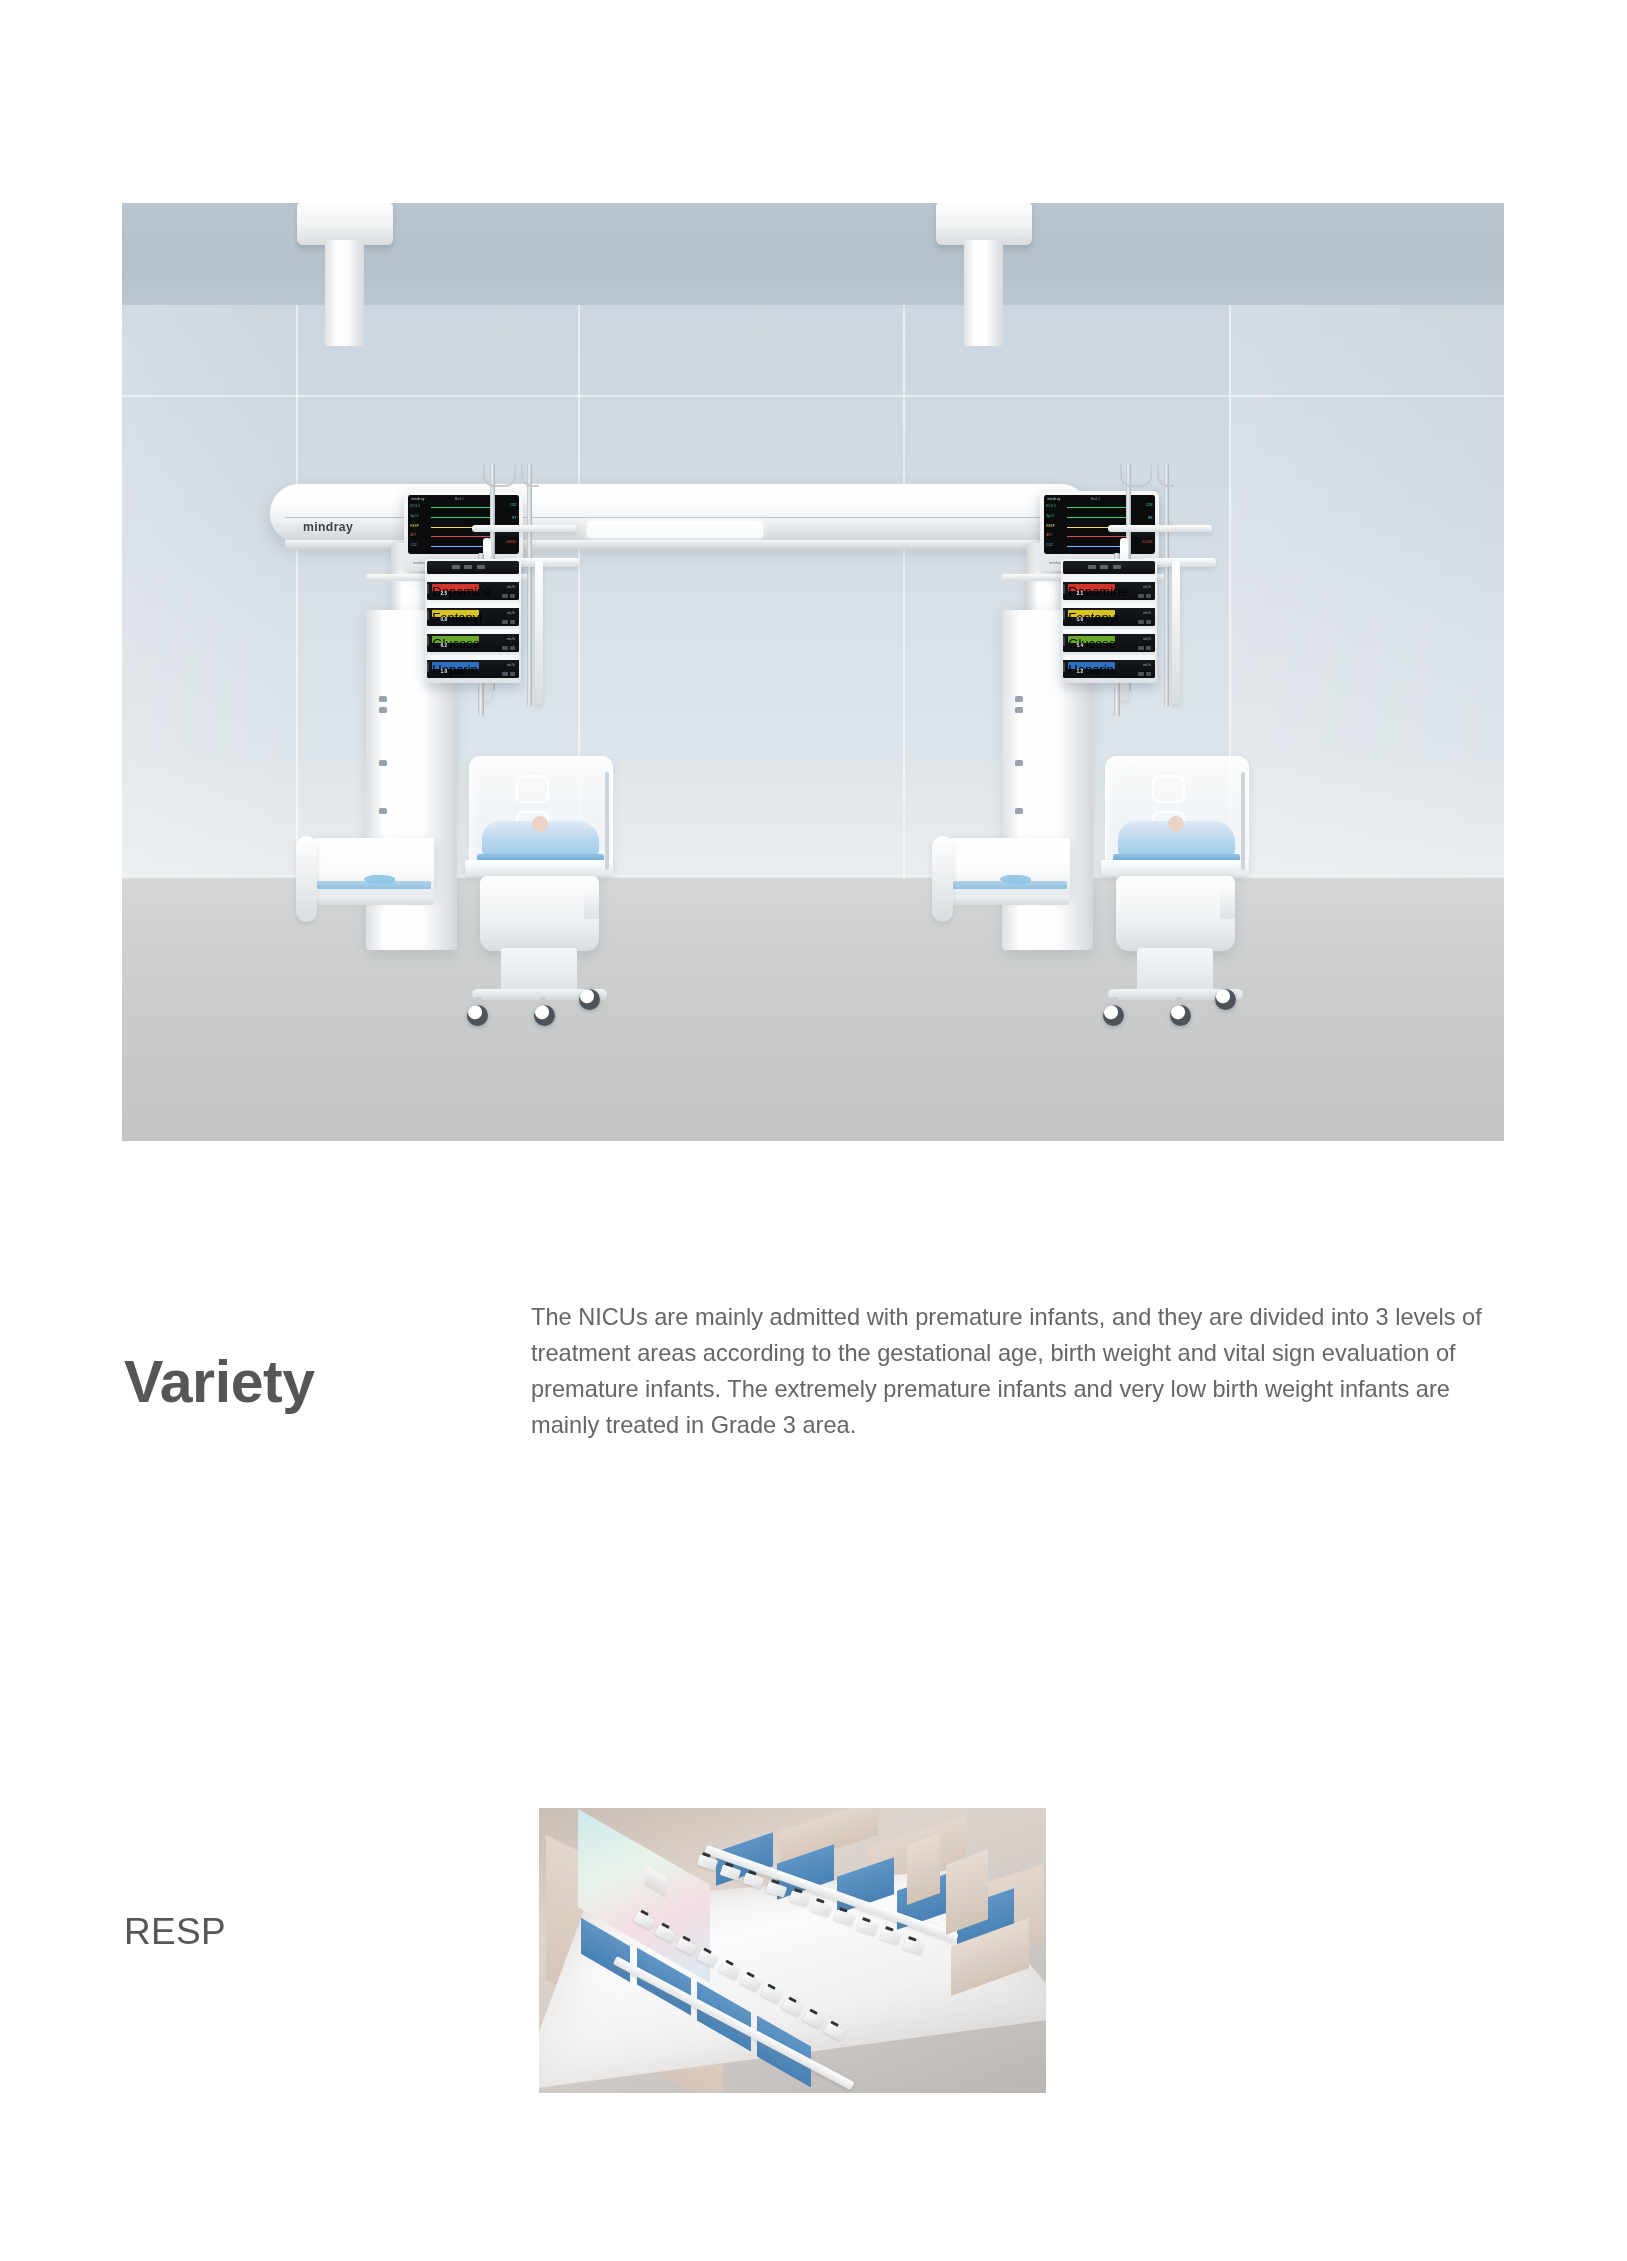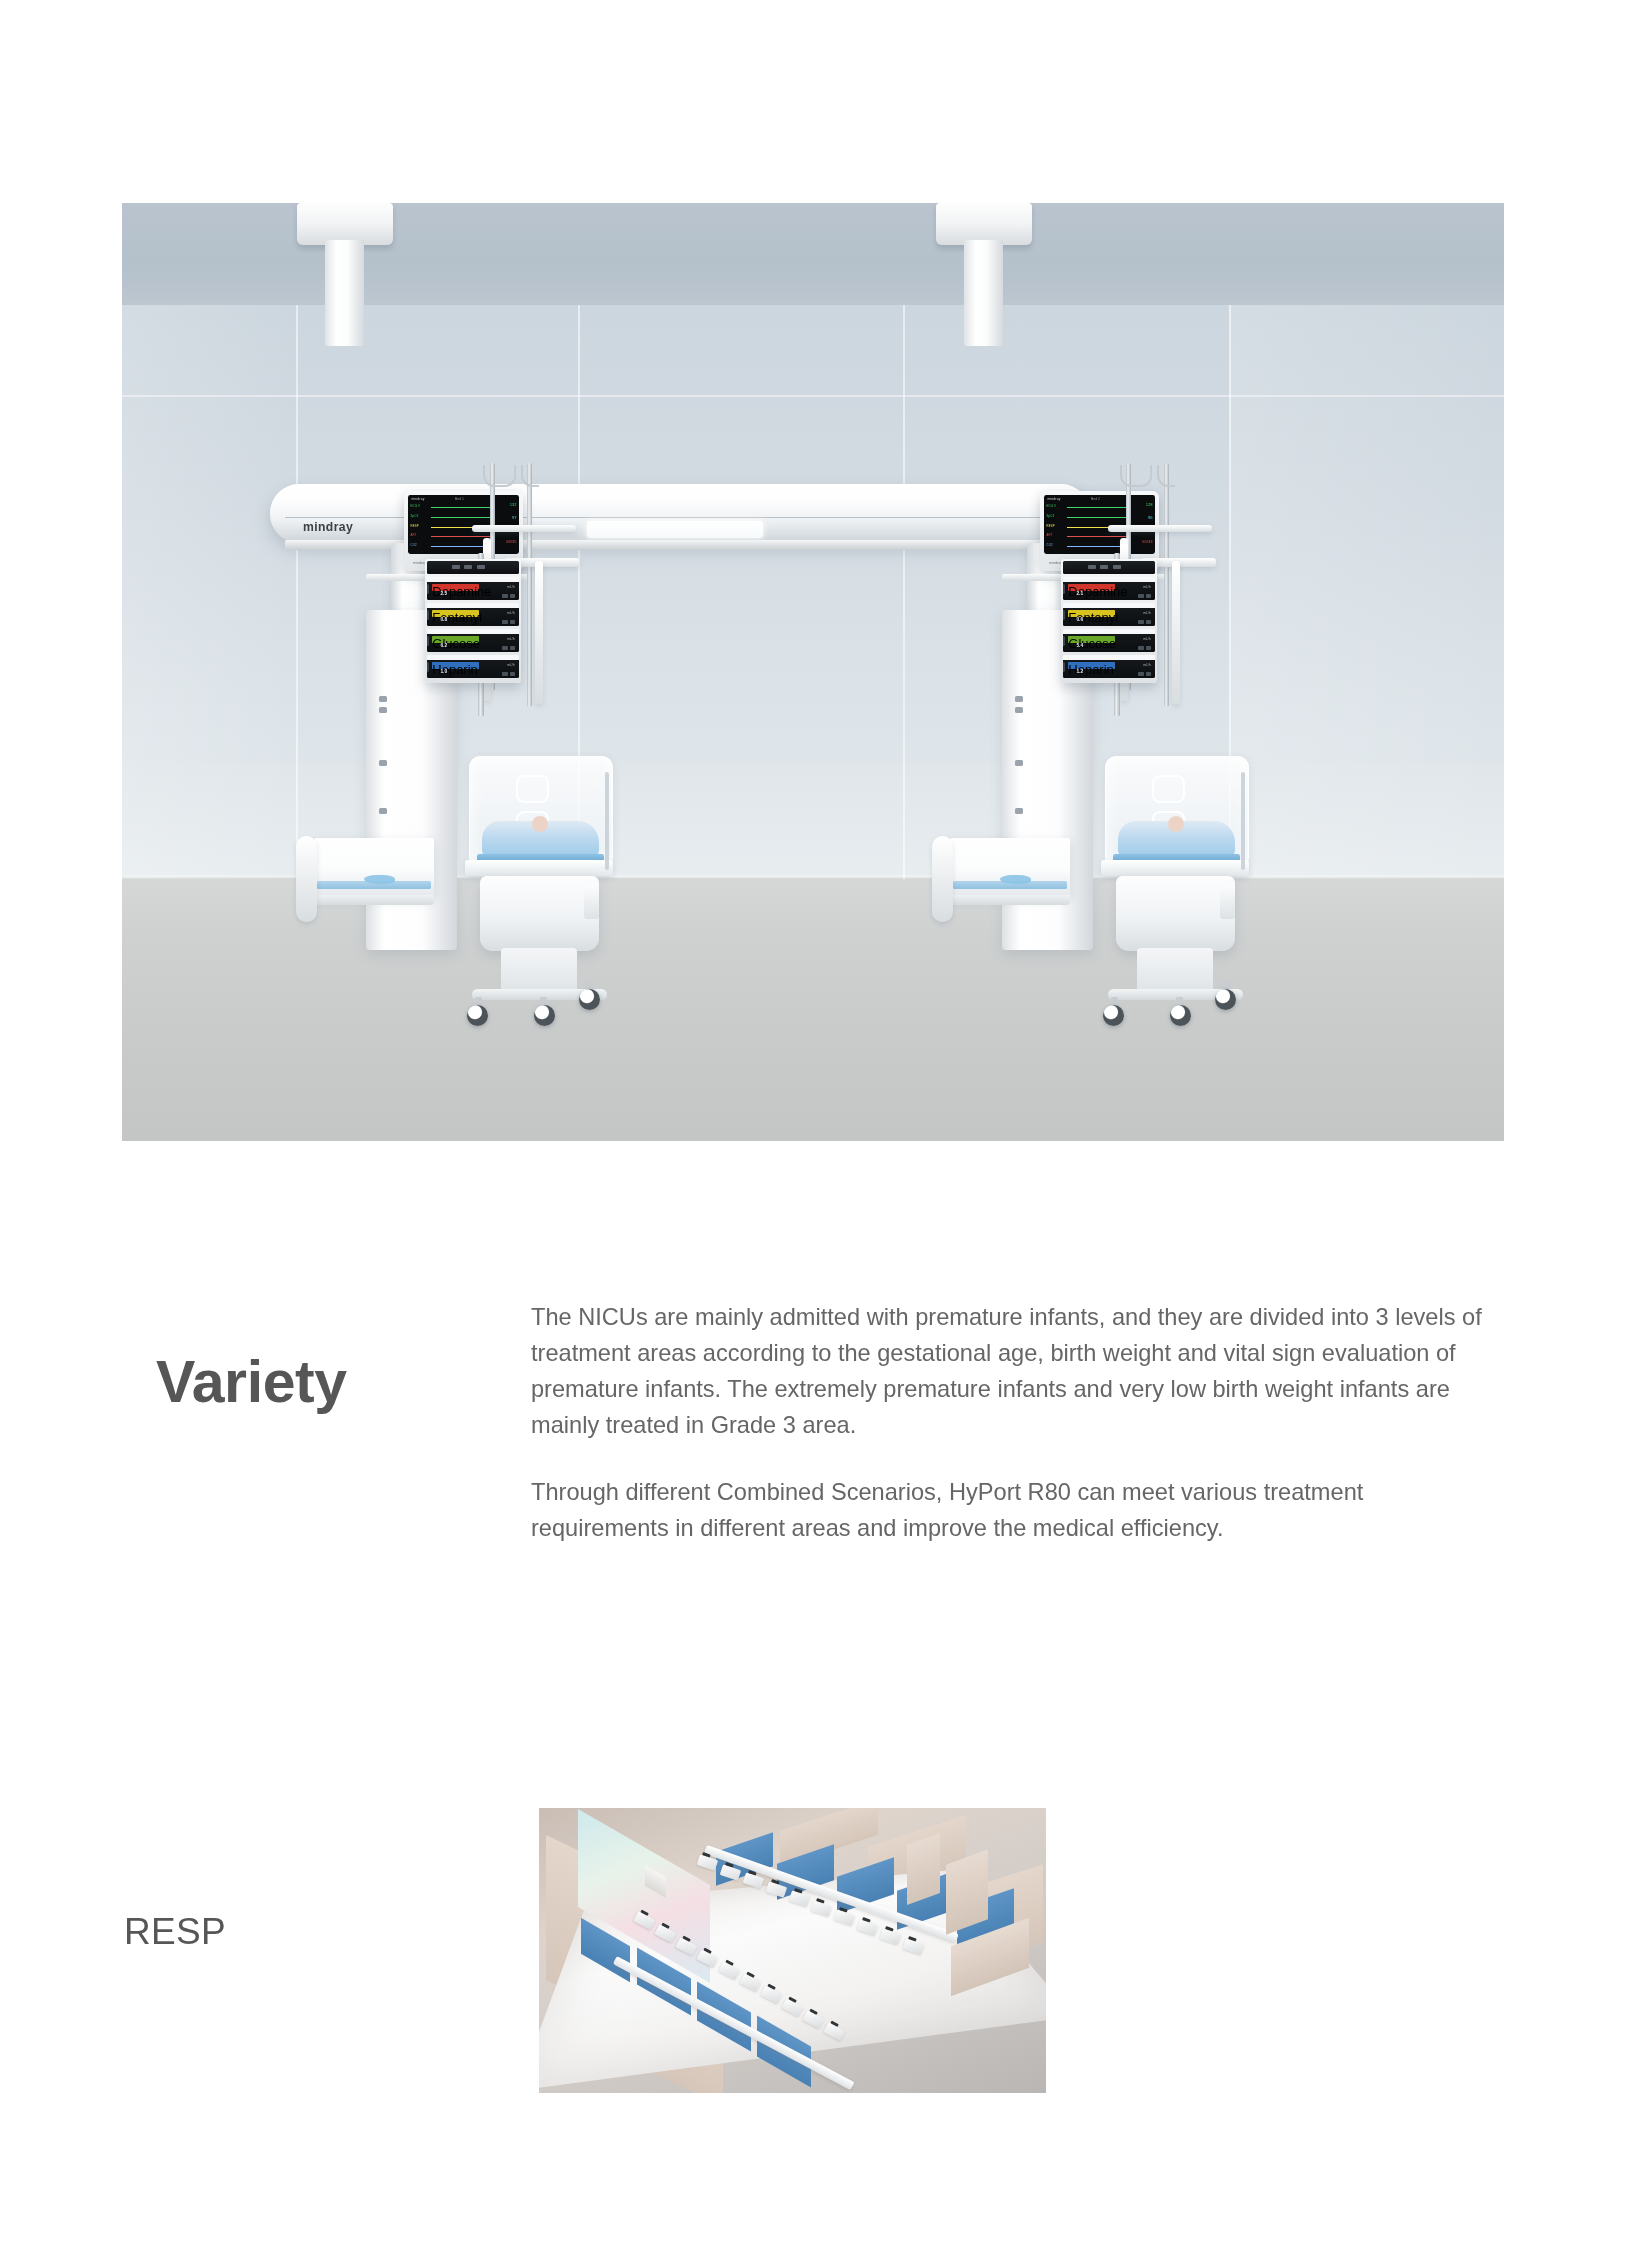--- a/index.html
+++ b/index.html
@@ -426,21 +426,20 @@
   
   .variety-heading {
     position: absolute;
     left: 124px;
     top: 1313px;
     font-size: 59px;
     font-weight: 700;
     color: #565656;
     letter-spacing: -0.4px;
     line-height: 1;
-    margin-left: 32px;
   }
   .body-col {
     position: absolute;
     left: 531px;
     top: 1299px;
     width: 973px;
   }
   .body-col p {
     margin: 0 0 31px 0;
     font-size: 23.6px;
@@ -809,21 +808,20 @@
     <div class="caster-stem" style="left:124px;top:225px"></div>
     <div class="caster" style="left:117px;top:233px"></div>
     <div class="incu-tube" style="left:143px;top:16.3px;height:98px"></div>
   </div>
 </div>
 
 <h1 class="variety-heading">Variety</h1>
 
 <div class="body-col">
   <p>The NICUs are mainly admitted with premature infants, and they are divided into 3 levels of treatment areas according to the gestational age, birth weight and vital sign evaluation of premature infants. The extremely premature infants and very low birth weight infants are mainly treated in Grade 3 area.</p>
-  <p>Through different Combined Scenarios, HyPort R80 can meet various treatment requirements in different areas and improve the medical efficiency.</p>
 </div>
 
 <div class="nicu-label">RESP</div>
 
 <div class="nicu-thumb">
   <div class="nt-floor-out"></div>
 
   <div class="nt-wall" style="left:6.5px;  top:42px;  width:62px;  height:145px; transform:skewY(26deg);"></div>
   <div class="nt-wall" style="left:46px; top:161px; width:138px; height:104px; transform:skewY(26deg);"></div>
   <div class="nt-wall" style="left:241px;top:6.5px;   width:98px; height:36px;  transform:skewY(-18deg);"></div>

